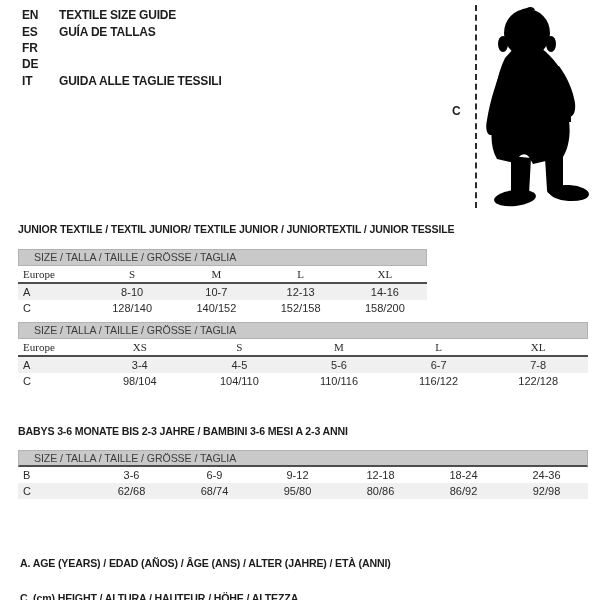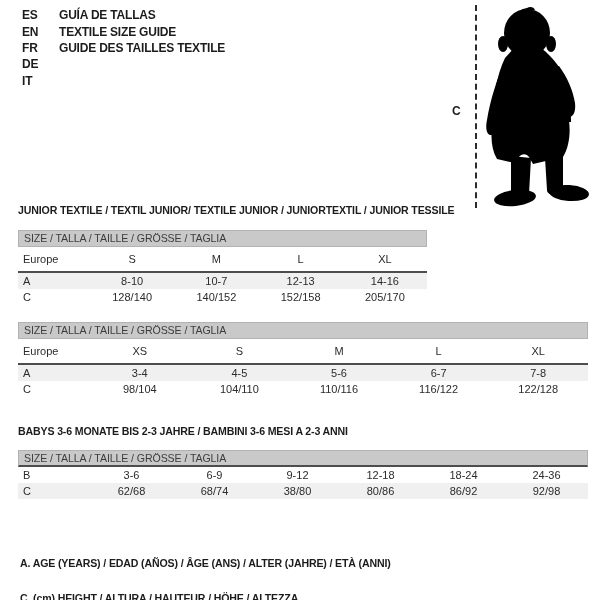--- a/index.html
+++ b/index.html
@@ -14,67 +14,67 @@
   .lang-code, .lang-label { font-size:12px; font-weight:bold; letter-spacing:-0.2px; white-space:nowrap; }
   .lang-code { width:37px; }
 
   
   .dash-line { position:absolute; left:475px; top:5px; height:203px; width:0; border-left:2px dashed #2b2b2b; }
   .figure-c-label { position:absolute; left:452px; top:104px; font-size:12px; font-weight:bold; }
   .baby-svg { position:absolute; left:484px; top:6px; }
 
   
   .size-table { position:absolute; left:18px; }
-  .tbl-1 { top:204px; width:409px; }
+  .tbl-1 { top:223px; width:409px; }
   .tbl-2 { top:322px; width:570px; }
   .tbl-3 { top:424px; width:570px; }
   .table-title { font-size:10.6px; line-height:13px; font-weight:bold; letter-spacing:-0.15px; white-space:nowrap; }
   .tbl-1 .table-title, .tbl-2 .table-title { margin-bottom:13px; }
   .tbl-3 .table-title { line-height:15.5px; }
   .tbl-3 .table-title-wrap { margin-bottom:10px; }
   .title-sub { font-size:7.5px; vertical-align:sub; }
 
   .size-bar { height:17px; background:#c9c9c9; border:1px solid #b2b2b2;
-              font-size:10.6px; line-height:15px; color:#3c3c3c; padding-left:5px;
+              font-size:10.6px; line-height:15px; color:#3c3c3c; padding-left:15px;
               letter-spacing:-0.1px; }
   .size-bar.dark-under { border-bottom:2px solid #4d4d4d; }
 
   .t-row { display:flex; height:16px; align-items:center; font-size:11px; color:#2b2b2b; }
-  .t-row.europe { border-bottom:2px solid #4d4d4d; height:26px; }
+  .t-row.europe { border-bottom:2px solid #4d4d4d; height:18px;font-family:Liberation Serif, serif; }
   .t-row.shaded { background:#f0f0f0; }
   .t-label { width:72px; padding-left:5px; text-align:left; white-space:nowrap; }
   .t-cell { flex:1; text-align:center; white-space:nowrap; }
 
   
   .notes { position:absolute; left:20px; top:538px; }
   .note-line { font-size:10.6px; line-height:18.6px; font-weight:bold; letter-spacing:-0.15px; white-space:nowrap;margin-top:16px; }
 </style>
 </head>
 <body>
 
 <div class="page">
 
   <div class="lang-block">
     <div class="lang-row">
+      <span class="lang-code">EN</span>
+      <span class="lang-label">TEXTILE SIZE GUIDE</span>
+    </div>
+    <div class="lang-row">
       <span class="lang-code">ES</span>
       <span class="lang-label">GUÍA DE TALLAS</span>
     </div>
     <div class="lang-row">
-      <span class="lang-code">EN</span>
-      <span class="lang-label">TEXTILE SIZE GUIDE</span>
-    </div>
-    <div class="lang-row">
       <span class="lang-code">FR</span>
-      <span class="lang-label">GUIDE DES TAILLES TEXTILE</span>
     </div>
     <div class="lang-row">
       <span class="lang-code">DE</span>
     </div>
     <div class="lang-row">
       <span class="lang-code">IT</span>
+      <span class="lang-label">GUIDA ALLE TAGLIE TESSILI</span>
     </div>
   </div>
 
   <div class="dash-line"></div>
   <div class="figure-c-label">C</div>
   <svg class="baby-svg" width="112" height="202" viewBox="0 0 112 202" fill="#000000" xmlns="http://www.w3.org/2000/svg">
     <ellipse cx="43" cy="27" rx="23" ry="24"></ellipse>
     <path d="M43,2 C46,0 50,1 51,4 L36,6 C38,2 40,3 43,2 Z"></path>
     <ellipse cx="19" cy="38" rx="5" ry="8"></ellipse>
     <ellipse cx="67" cy="38" rx="5" ry="8"></ellipse>
@@ -103,21 +103,21 @@
       <span class="t-cell">8-10</span>
       <span class="t-cell">10-7</span>
       <span class="t-cell">12-13</span>
       <span class="t-cell">14-16</span>
     </div>
     <div class="t-row">
       <span class="t-label">C</span>
       <span class="t-cell">128/140</span>
       <span class="t-cell">140/152</span>
       <span class="t-cell">152/158</span>
-      <span class="t-cell">205/170</span>
+      <span class="t-cell">158/200</span>
     </div>
   </div>
 
   <div class="size-table tbl-2">
     <div class="size-bar">SIZE / TALLA / TAILLE / GRÖSSE / TAGLIA</div>
     <div class="t-row europe">
       <span class="t-label">Europe</span>
       <span class="t-cell">XS</span>
       <span class="t-cell">S</span>
       <span class="t-cell">M</span>
@@ -153,21 +153,21 @@
       <span class="t-cell">6-9</span>
       <span class="t-cell">9-12</span>
       <span class="t-cell">12-18</span>
       <span class="t-cell">18-24</span>
       <span class="t-cell">24-36</span>
     </div>
     <div class="t-row shaded">
       <span class="t-label">C</span>
       <span class="t-cell">62/68</span>
       <span class="t-cell">68/74</span>
-      <span class="t-cell">38/80</span>
+      <span class="t-cell">95/80</span>
       <span class="t-cell">80/86</span>
       <span class="t-cell">86/92</span>
       <span class="t-cell">92/98</span>
     </div>
   </div>
 
   <div class="notes">
     <div class="note-line">A. AGE (YEARS) / EDAD (AÑOS) / ÂGE (ANS) / ALTER (JAHRE) / ETÀ (ANNI)</div>
     <div class="note-line">C. (cm) HEIGHT / ALTURA / HAUTEUR / HÖHE / ALTEZZA</div>
   </div>

